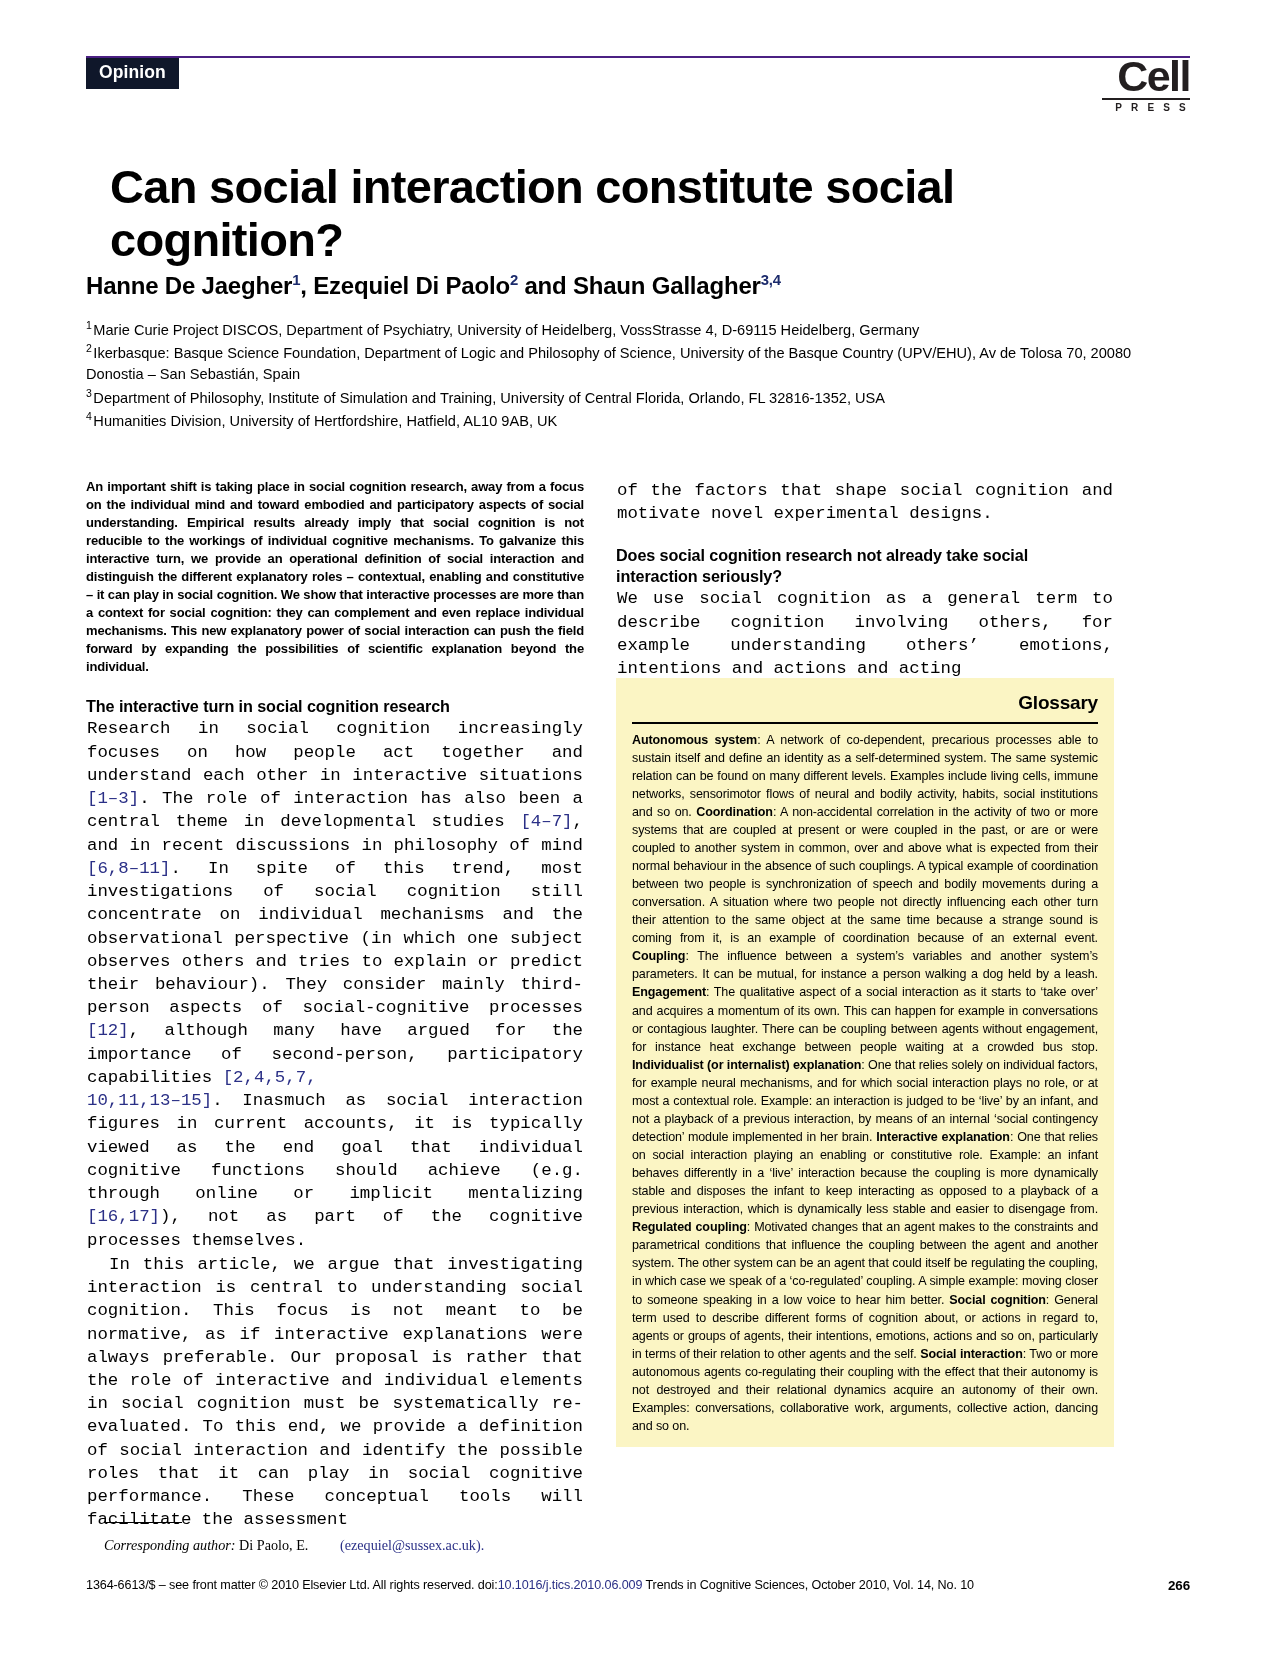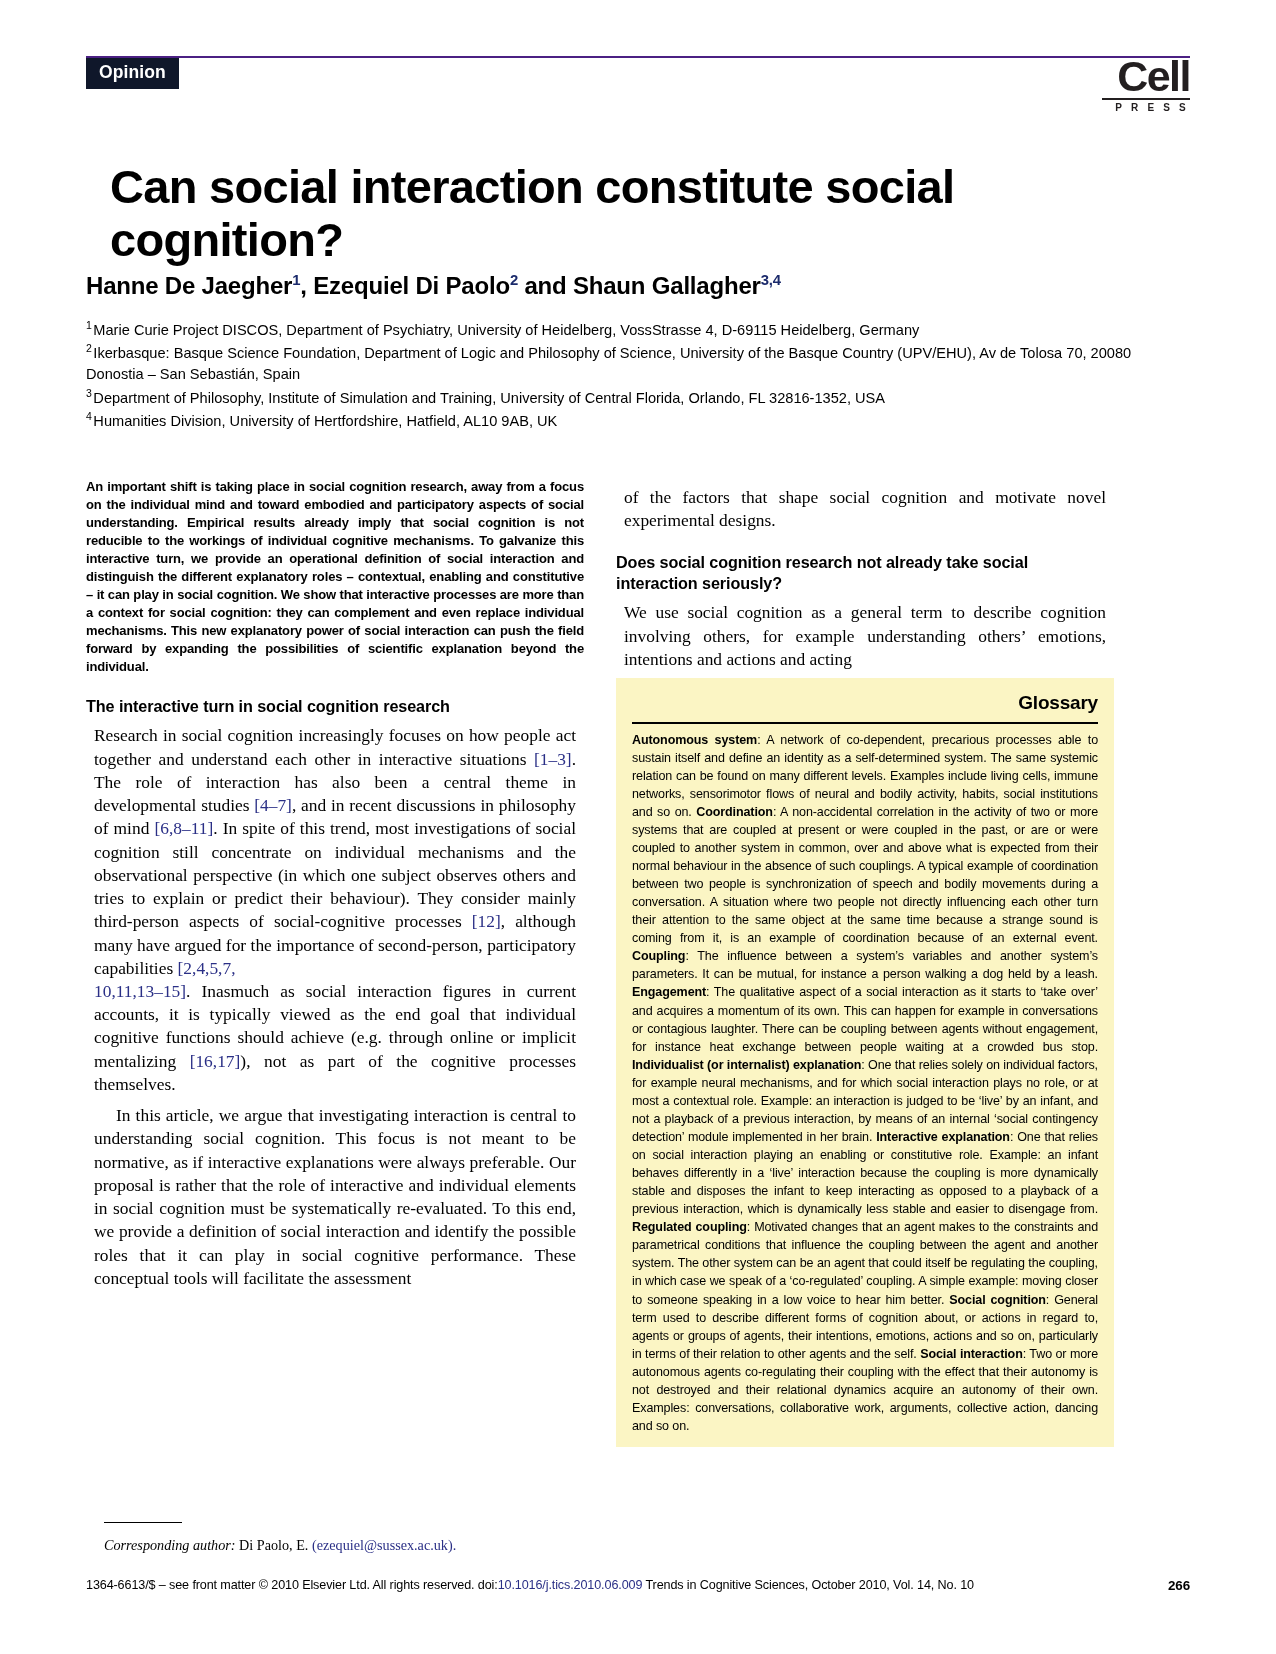--- a/index.html
+++ b/index.html
@@ -145,25 +145,25 @@
   }
   h2.section-head {
     font-family: "Liberation Sans", sans-serif;
     font-weight: bold;
     font-size: 16.2px;
     line-height: 1.26;
     margin: 0 0 1px 0;
     letter-spacing: -0.1px;
   }
   p.body {
-    font-family: Liberation Serif, serif;
+    font-family: Liberation Mono, monospace;
     font-size: 17.4px;
     line-height: 1.335;
     text-align: justify;
-    margin: 8px;
+    margin: 1px;
     text-indent: 0;
   }
   p.body.indent { text-indent: 22px; }
   .ref { color: #2a2f86; }
 
   
   .glossary {
     position: absolute;
     left: 616px;
     top: 678px;
@@ -207,21 +207,21 @@
   .corresponding {
     position: absolute;
     left: 104px;
     top: 1536px;
     width: 500px;
     font-family: "Liberation Serif", serif;
     font-size: 14.2px;
     line-height: 1.3;
   }
   .corresponding .ca-label { font-style: italic; }
-  .corresponding .email { color: #2a2f86; }
+  .corresponding .email { color: #2a2f86; margin-left: 28px; }
 
   .footer-line {
     position: absolute;
     left: 86px;
     top: 1578px;
     width: 1104px;
     font-family: "Liberation Sans", sans-serif;
     font-size: 12.6px;
     color: #000;
     letter-spacing: -0.12px;

